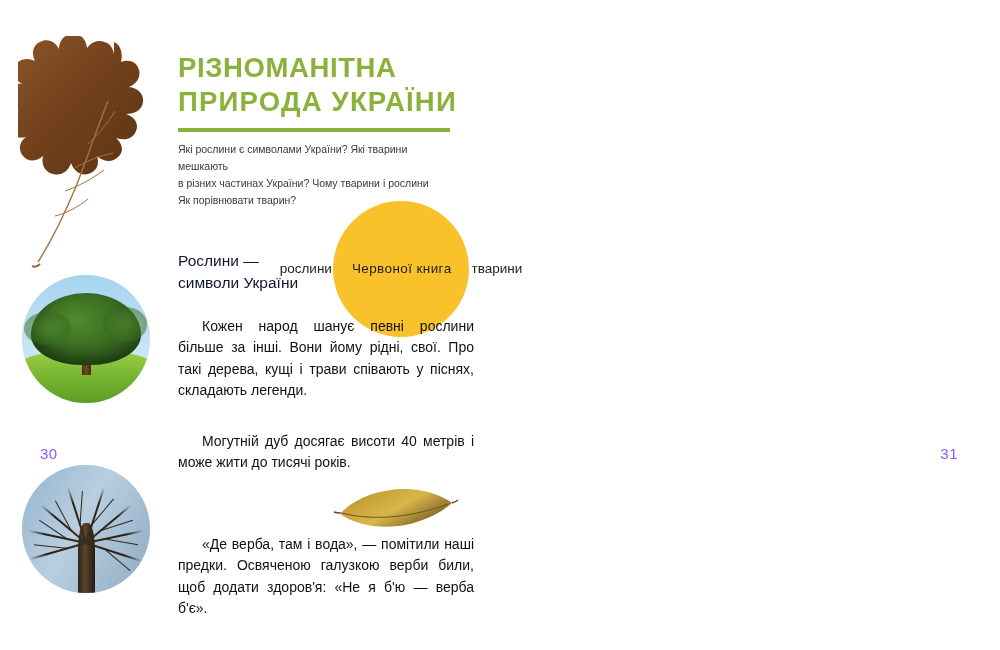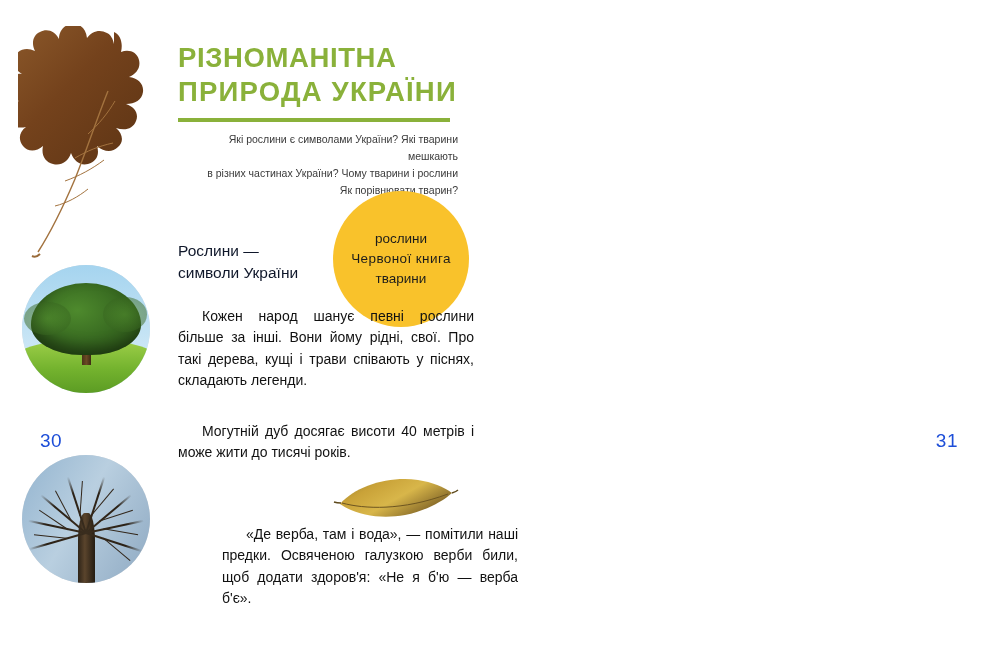--- a/index.html
+++ b/index.html
@@ -6,27 +6,27 @@
   body{
     width:1000px;height:650px;
     background:#ffffff;
     font-family:"Liberation Sans", sans-serif;
     overflow:hidden;
     position:relative;
   }
   .spread{position:absolute;inset:0;}
 
   
-  .page{position:absolute;top:8px;height:458px;}
+  .page{position:absolute;top:18px;height:458px;}
   .page-left{left:0;width:500px;}
   .page-right{left:500px;width:500px;}
 
   .page-number{
     position:absolute;bottom:14px;
-    font-size:19px;color:#1d4ed8;
+    font-size:15px;color:#8b5cf6;
     letter-spacing:.5px;
   }
   .pn-left{left:40px;}
   .pn-right{right:42px;}
 
   
   .headline{
     position:absolute;left:178px;top:33px;width:300px;
     color:#8ab13a;
     font-size:27.5px;line-height:1.22;
@@ -35,32 +35,33 @@
   }
   .headline .l2{letter-spacing:1.2px;}
   .headline-rule{
     position:absolute;left:178px;top:110px;
     width:272px;height:4px;background:#8ab13a;
   }
 
   
   .intro{
     position:absolute;left:178px;top:123px;width:280px;
-    font-size:10.5px;line-height:1.62;color:#3a3a3a;text-align:right;
+    font-size:10.5px;line-height:1.62;color:#3a3a3a;
   }
 
   
   .yellow-circle{
     position:absolute;left:333px;top:183px;
     width:136px;height:136px;border-radius:50%;
     background:#f9c22b;
-    display:flex;flex-direction:column;
+    display:flex;flex-direction:row;
     align-items:center;justify-content:center;
     color:#1d1d1b;font-size:13.5px;line-height:1.48;
     text-align:center;
+    gap:20px;
   }
   .yellow-circle span{display:block;white-space:nowrap;}
   .yc-mid{letter-spacing:.4px;}
 
   
   .subhead{
     position:absolute;left:178px;top:232px;width:170px;
     color:#0f172a;font-size:15.5px;line-height:1.42;font-weight:normal;
   }
 
@@ -68,21 +69,21 @@
   .body-col{
     position:absolute;
     font-size:14px;line-height:1.52;color:#111;
     text-align:justify;
   }
   .body-col p{margin:0 0 16px 0;text-indent:24px;}
   .body-col p:last-child{margin-bottom:0;}
 
   .left-col-a{left:178px;top:298px;width:296px;}
   .left-col-b{left:178px;top:413px;width:296px;}
-  .left-col-c{left:178px;top:516px;width:296px;margin-left:44px;}
+  .left-col-c{left:178px;top:516px;width:296px;}
 
   
   .photo{
     position:absolute;border-radius:50%;overflow:hidden;
     background:#ddd;
   }
   .photo .sky,.photo .ground,.photo .layer{position:absolute;}
 
   
   #photo-oak{left:22px;top:257px;width:128px;height:128px;}

